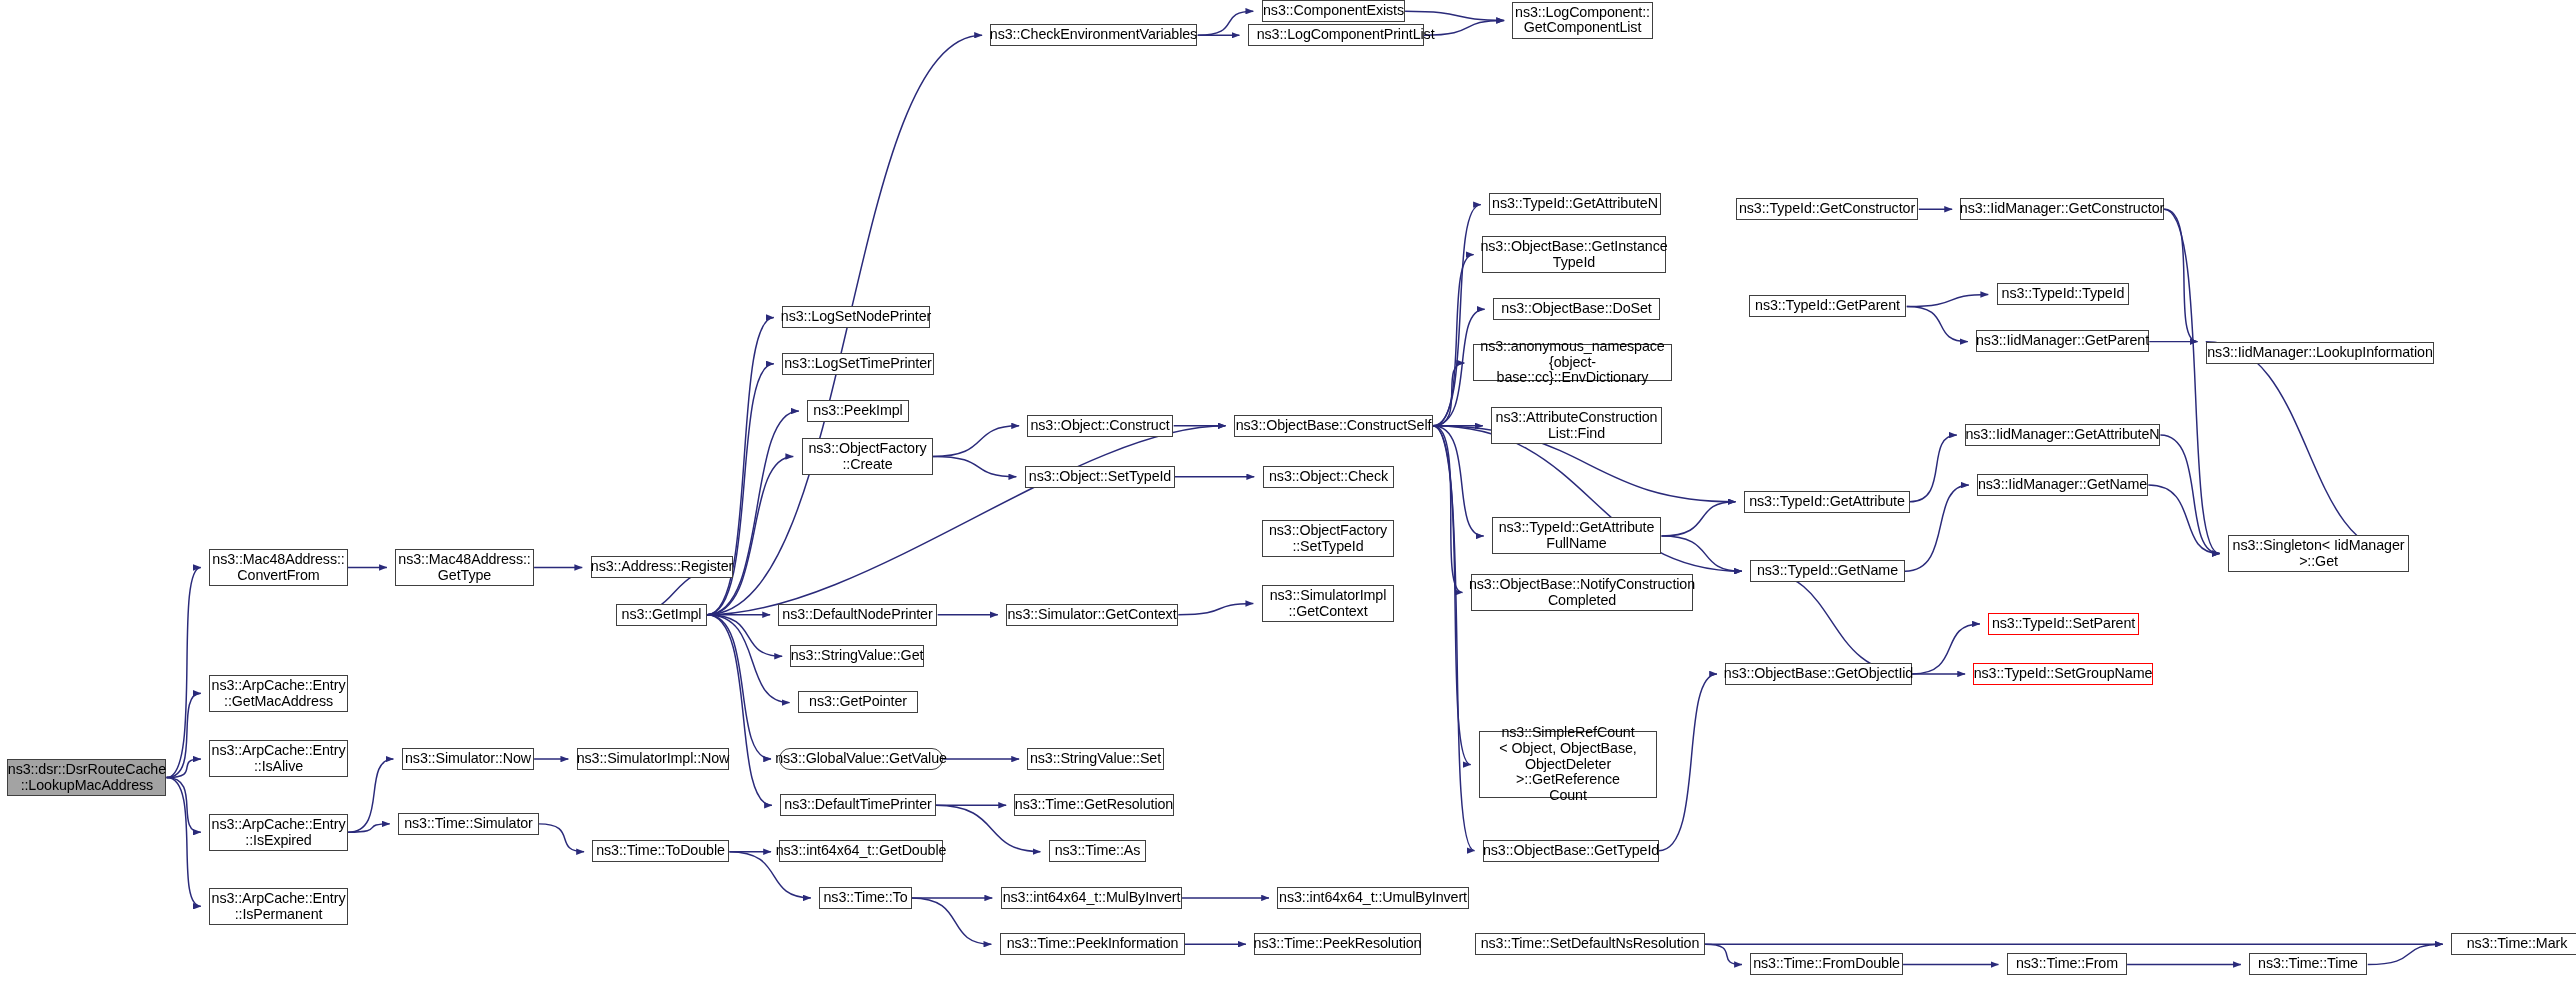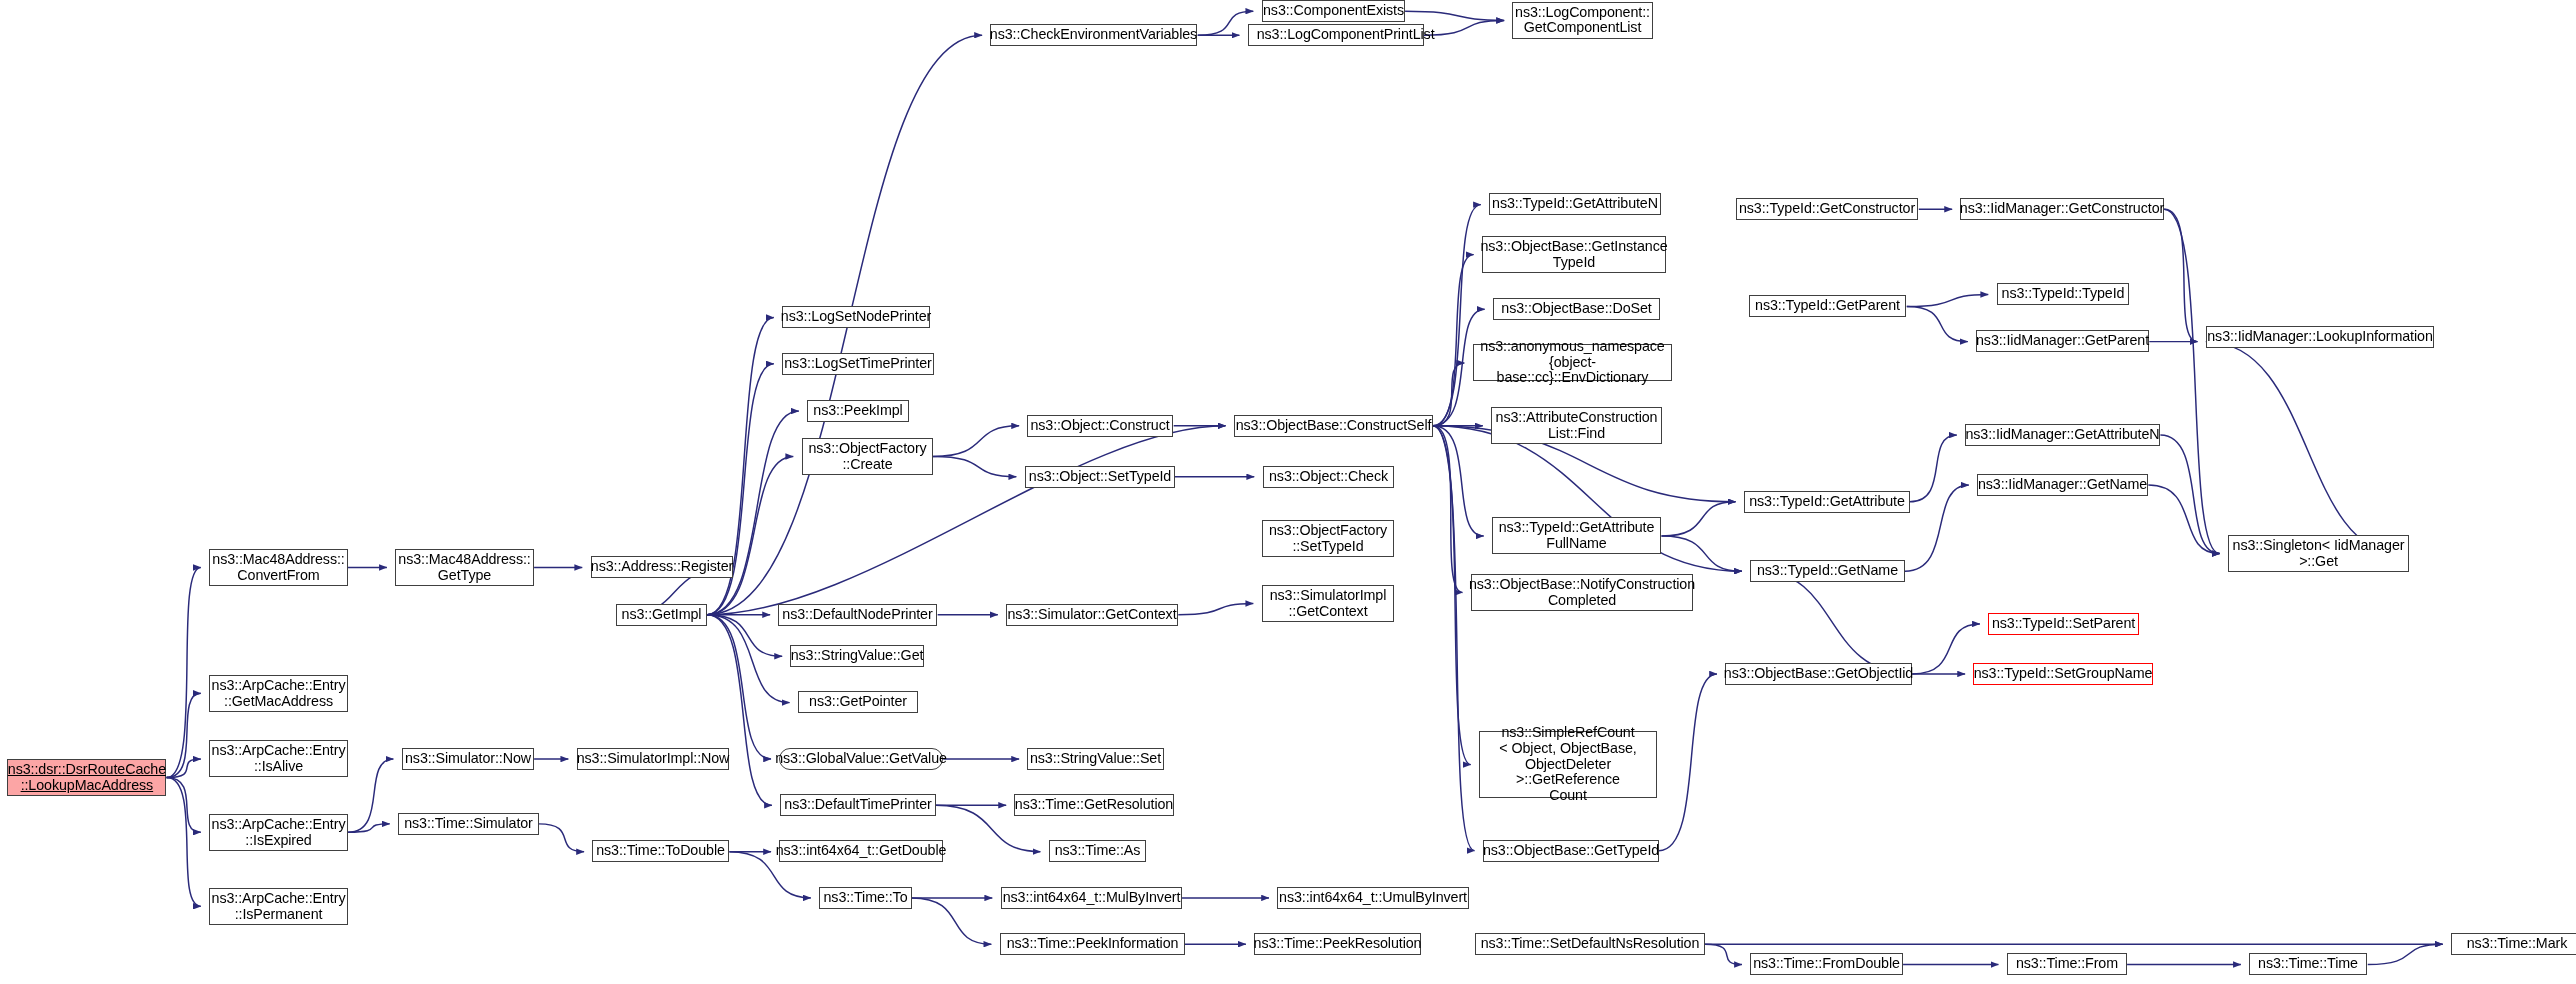--- a/index.html
+++ b/index.html
@@ -17,23 +17,22 @@
     text-align:center;
     font-size:14.3px;
     line-height:15.7px;
     color:#000000;
     letter-spacing:-0.1px;
     white-space:pre-line;
     padding:0 2.8px;
     cursor:pointer;
   }
   .node-box.root{
-    background:#fca5a5;
+    background:#a3a3a3;
     border:1.5px solid #404040;
-    text-decoration:underline;
   }
   .node-box.warn{
     border:1.5px solid #ff0000;
   }
 </style>
 </head>
 <body>
 
 <div id="graph-root">
   <svg id="graph-svg" xmlns="http://www.w3.org/2000/svg" viewBox="0 0 2783 1064" width="2576" height="985">
@@ -196,21 +195,21 @@
       <div class="node-box" style="left: 1725px; top: 663px; width: 187px; height: 22px;">ns3::ObjectBase::GetObjectIid</div>
       <div class="node-box" style="left: 1475px; top: 933px; width: 230px; height: 22px;">ns3::Time::SetDefaultNsResolution</div>
       <div class="node-box" style="left: 1960px; top: 198px; width: 204px; height: 22px;">ns3::IidManager::GetConstructor</div>
       <div class="node-box" style="left: 1997px; top: 283px; width: 132px; height: 22px;">ns3::TypeId::TypeId</div>
       <div class="node-box" style="left: 1976px; top: 330px; width: 173px; height: 22px;">ns3::IidManager::GetParent</div>
       <div class="node-box" style="left: 1965px; top: 424px; width: 195px; height: 22px;">ns3::IidManager::GetAttributeN</div>
       <div class="node-box" style="left: 1977px; top: 474px; width: 171px; height: 22px;">ns3::IidManager::GetName</div>
       <div class="node-box warn" style="left: 1988px; top: 613px; width: 151px; height: 22px;">ns3::TypeId::SetParent</div>
       <div class="node-box warn" style="left: 1973px; top: 663px; width: 180px; height: 22px;">ns3::TypeId::SetGroupName</div>
       <div class="node-box" style="left: 1750px; top: 953px; width: 153px; height: 22px;">ns3::Time::FromDouble</div>
-      <div class="node-box" style="left: 2206px; top: 326px; width: 228px; height: 22px;">ns3::IidManager::LookupInformation</div>
+      <div class="node-box" style="left: 2206px; top: 342px; width: 228px; height: 22px;">ns3::IidManager::LookupInformation</div>
       <div class="node-box" style="left: 2228px; top: 535px; width: 181px; height: 37px;">ns3::Singleton&lt; IidManager
 &gt;::Get</div>
       <div class="node-box" style="left: 2007px; top: 953px; width: 120px; height: 22px;">ns3::Time::From</div>
       <div class="node-box" style="left: 2249px; top: 953px; width: 118px; height: 22px;">ns3::Time::Time</div>
       <div class="node-box" style="left: 2451px; top: 933px; width: 132px; height: 22px;">ns3::Time::Mark</div>
       <div class="node-box" style="left: 1277px; top: 887px; width: 192px; height: 22px;">ns3::int64x64_t::UmulByInvert</div>
       <div class="node-box" style="left: 1254px; top: 933px; width: 167px; height: 22px;">ns3::Time::PeekResolution</div>
     </div>
 </div>
 

